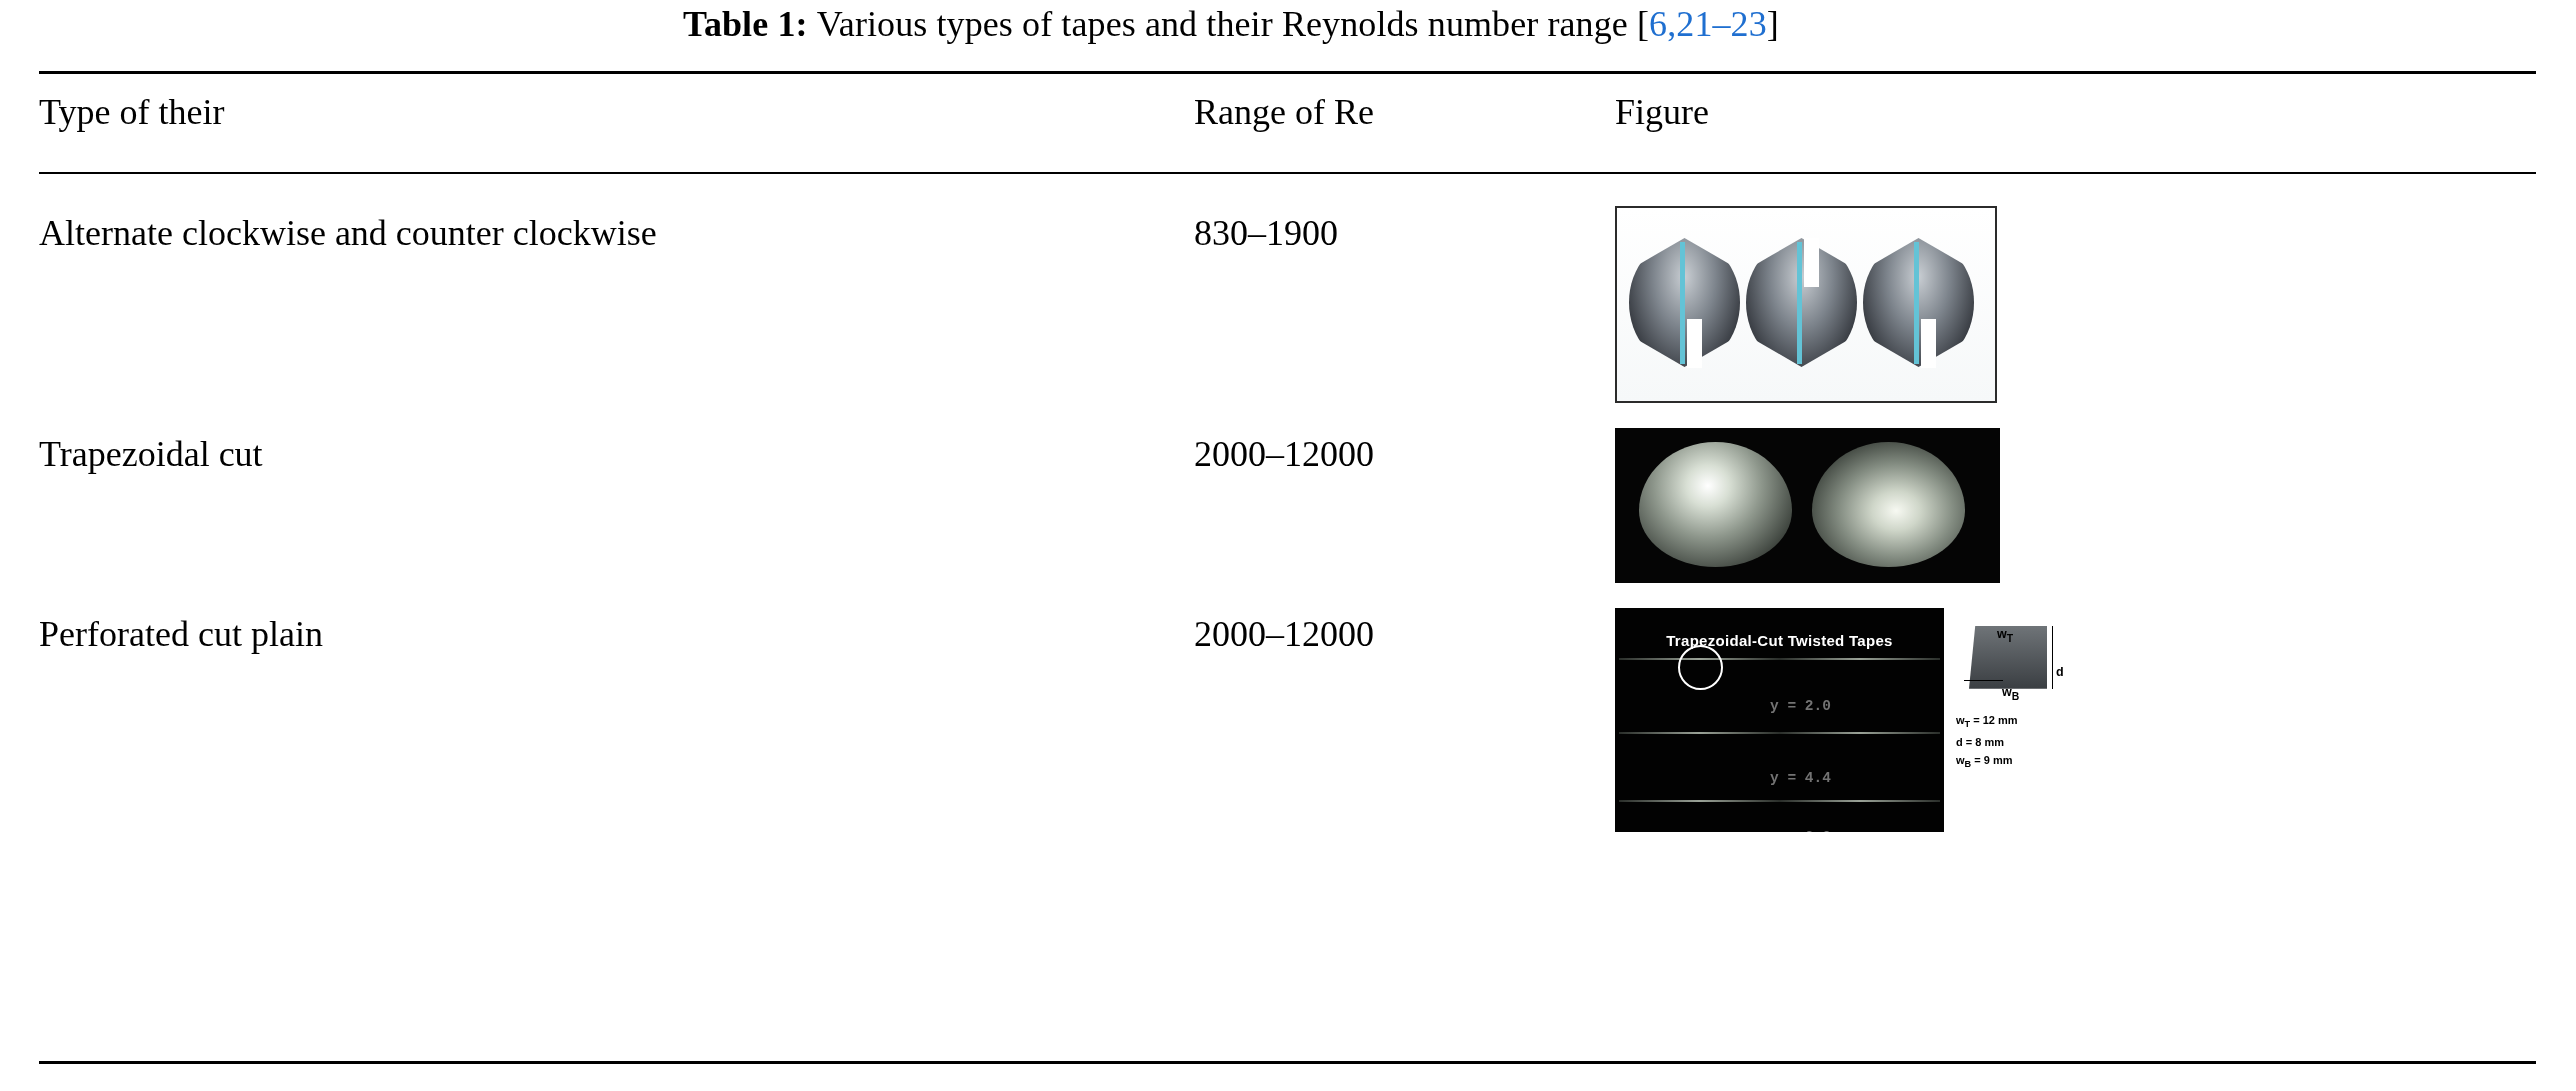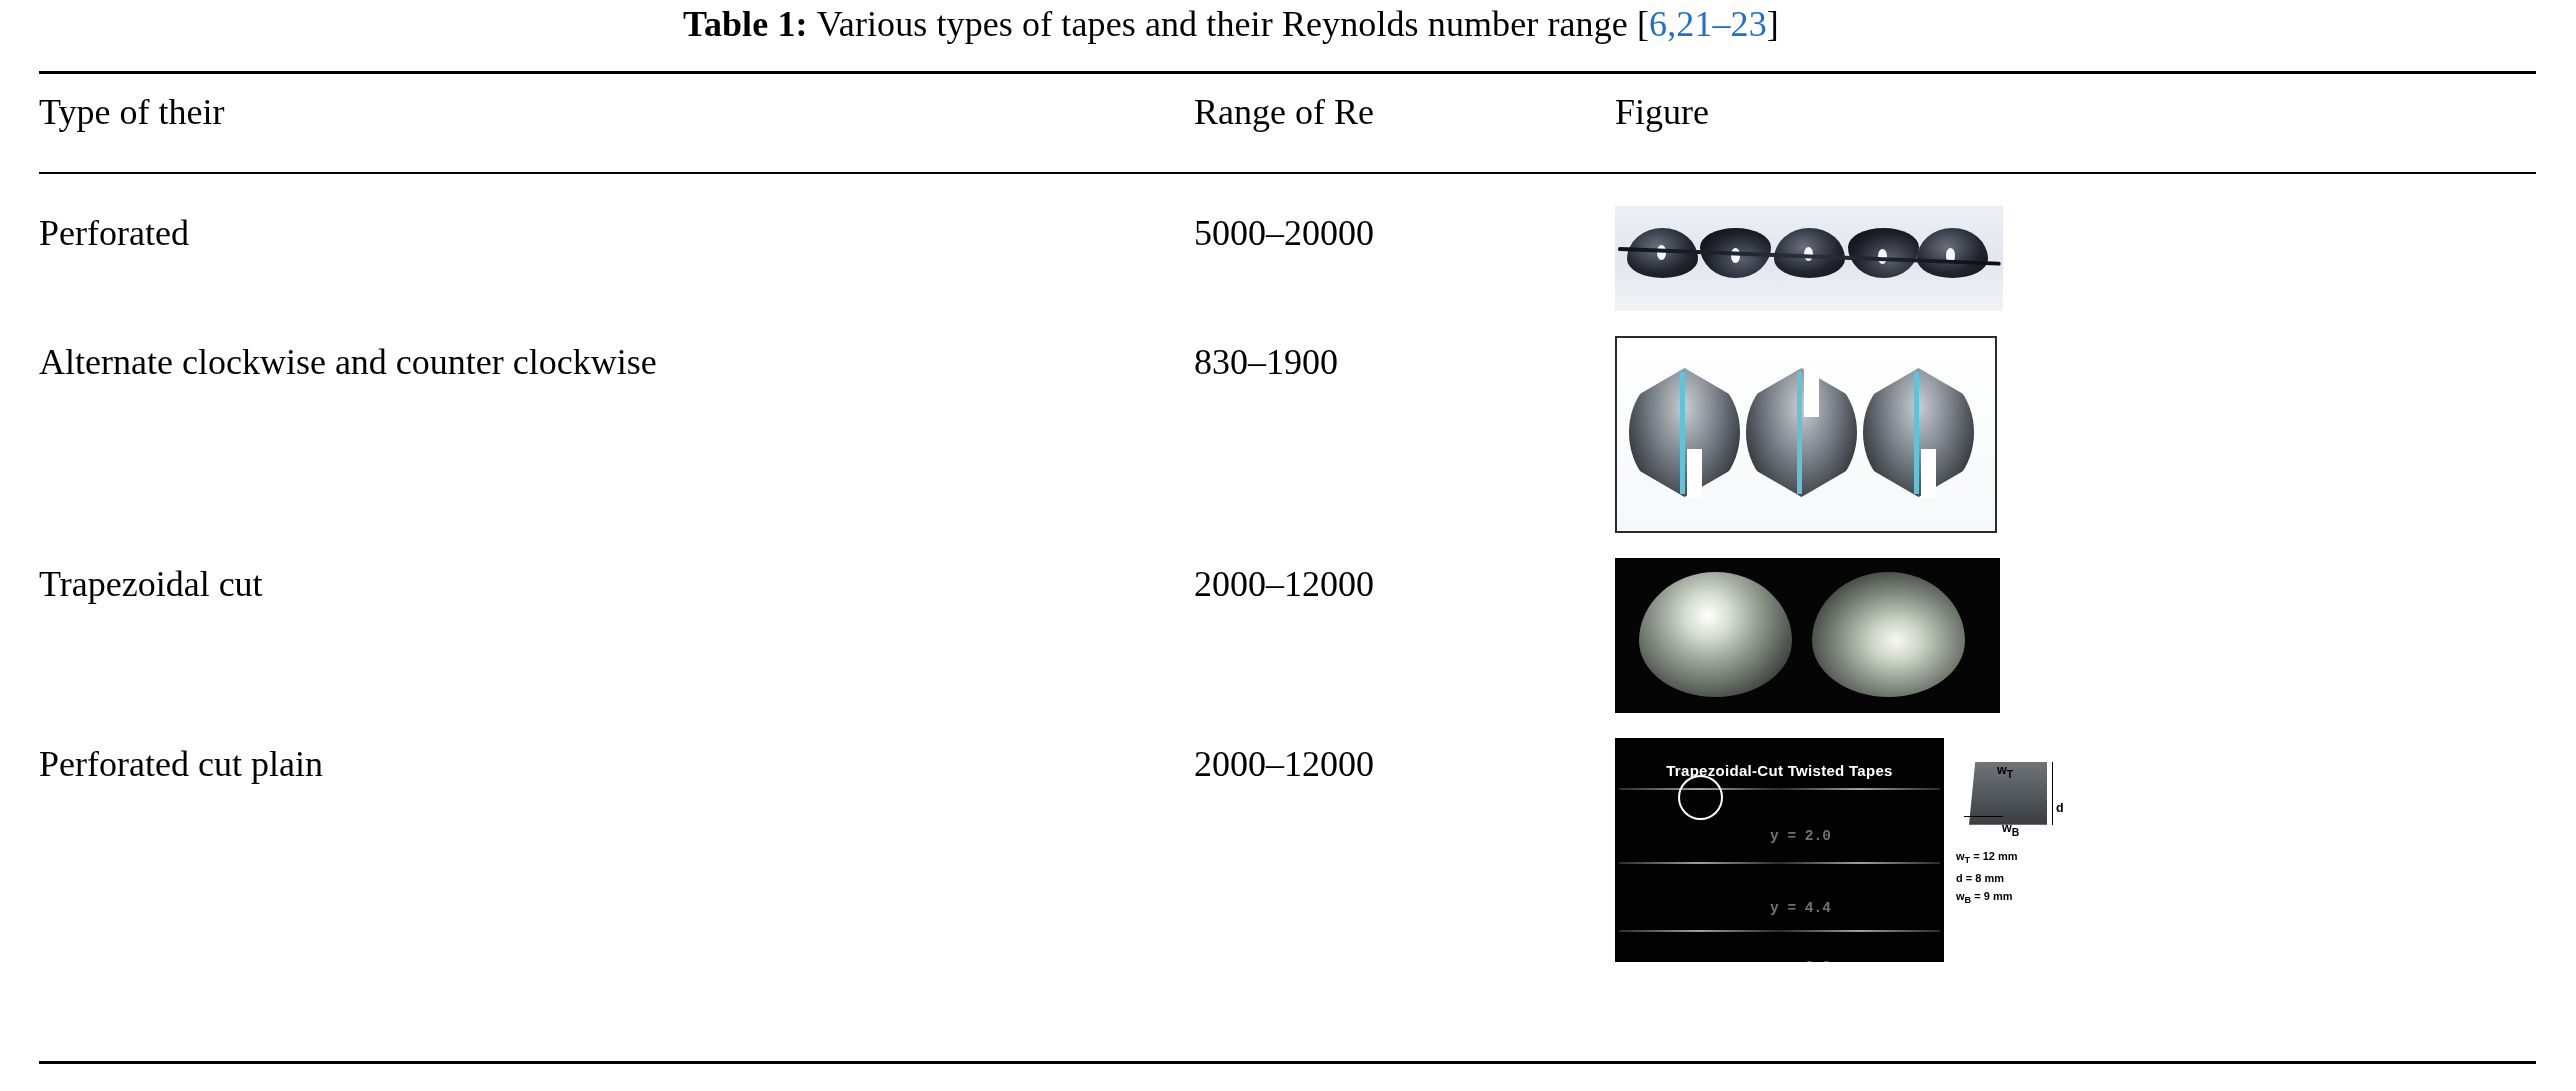--- a/index.html
+++ b/index.html
@@ -263,21 +263,21 @@
     left: 63px;
     top: 37px;
     width: 41px;
     height: 41px;
     border: 2px solid #ffffff;
     border-radius: 50%;
   }
   .fig-plain .diagram {
     position: absolute;
     left: 329px;
-    top: 12px;
+    top: 6px;
     width: 138px;
     height: 224px;
     background: #ffffff;
   }
   .fig-plain .trapshape {
     position: absolute;
     left: 25px;
     top: 12px;
     width: 78px;
     height: 63px;
@@ -333,41 +333,20 @@
     </colgroup>
     <thead>
       <tr>
         <th>Type of their</th>
         <th>Range of Re</th>
         <th>Figure</th>
       </tr>
     </thead>
     <tbody>
 
-      <tr>
-        <td>Perforated</td>
-        <td>5000–20000</td>
-        <td class="cell-fig">
-          <div class="fig fig-perforated">
-            <div class="tape-band">
-              <div class="lobe" style="left:6.6px;"></div>
-              <div class="lobe flip" style="left:80px;"></div>
-              <div class="lobe" style="left:154px;"></div>
-              <div class="lobe flip" style="left:228px;"></div>
-              <div class="lobe" style="left:297px;"></div>
-              <div class="hole" style="left:37px;  top:17px;"></div>
-              <div class="hole" style="left:111px; top:20px;"></div>
-              <div class="hole" style="left:184px; top:18.4px;"></div>
-              <div class="hole" style="left:258px; top:21px;"></div>
-              <div class="hole" style="left:326px; top:20px;"></div>
-            </div>
-            <div class="edge"></div>
-          </div>
-        </td>
-      </tr>
 
       <tr>
         <td>Alternate clockwise and counter clockwise</td>
         <td>830–1900</td>
         <td class="cell-fig">
           <div class="fig fig-acct">
             <div class="inner">
               <div class="wave" style="left:12px;"></div>
               <div class="wave" style="left:129px;"></div>
               <div class="wave" style="left:246px;"></div>

